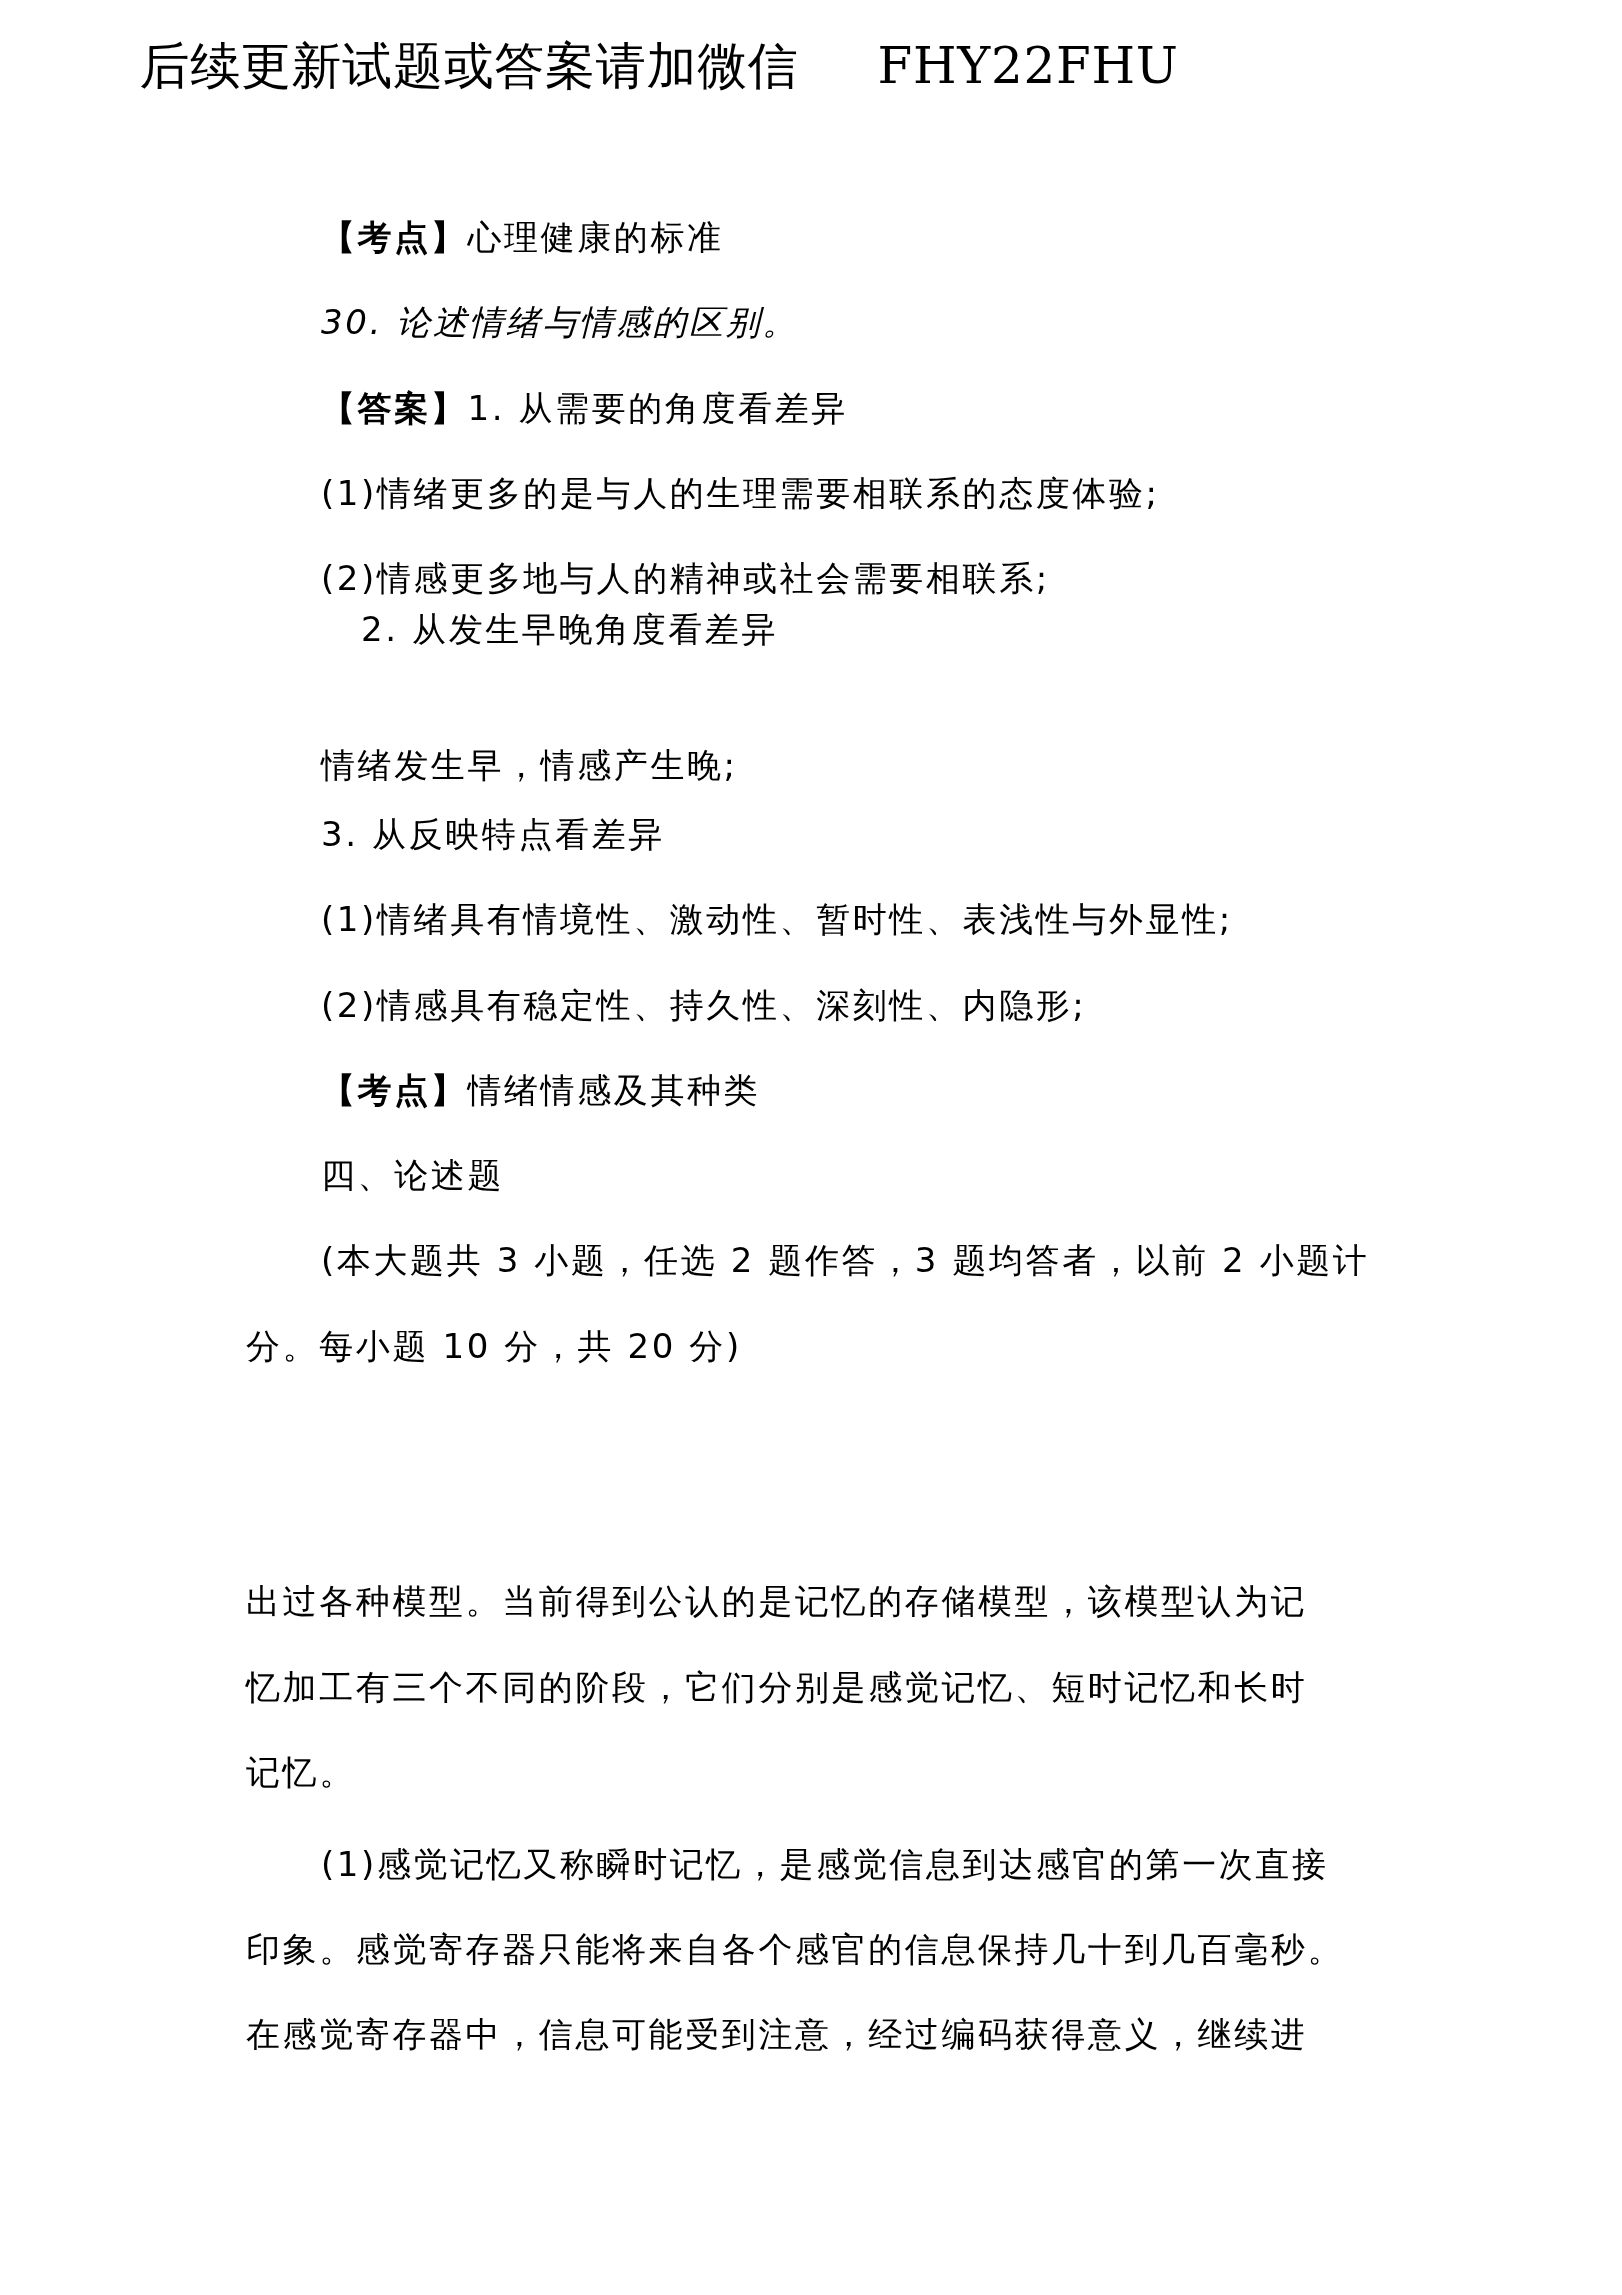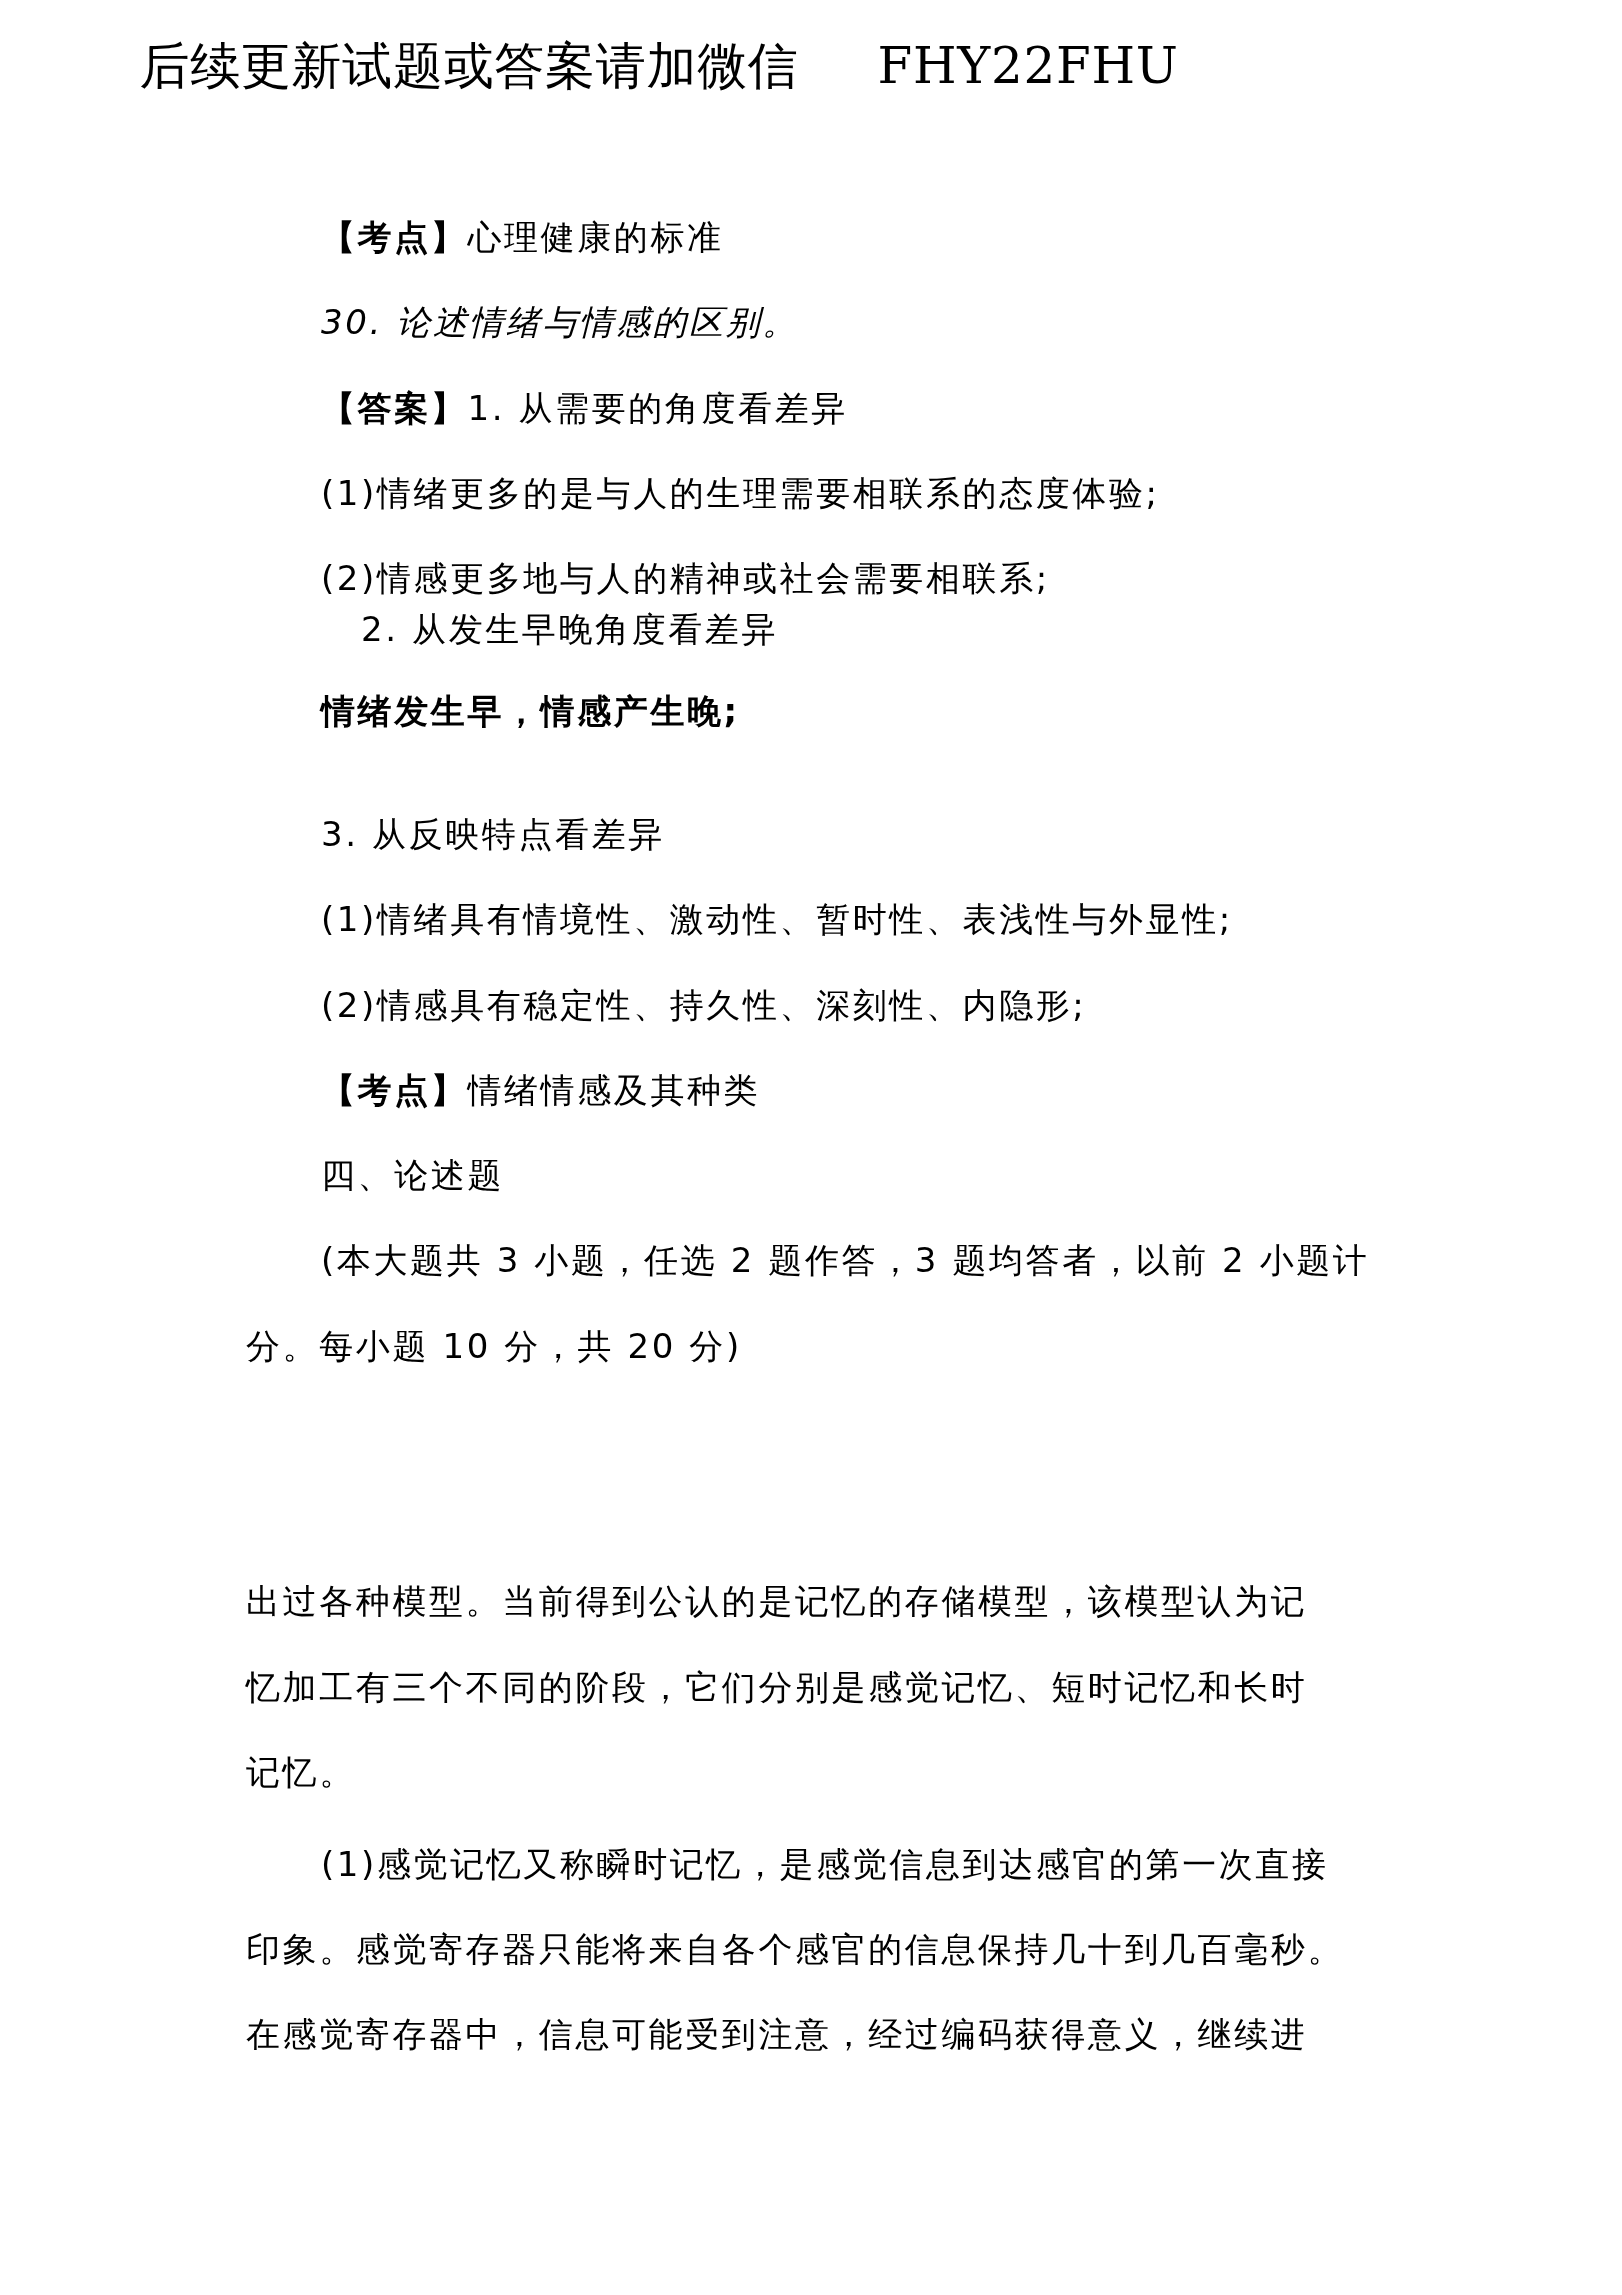--- a/index.html
+++ b/index.html
@@ -71,21 +71,21 @@
   </div>
 
   <div class="line ind" style="top:552px;">
     <span>(2)情感更多地与人的精神或社会需要相联系;</span>
   </div>
 
   <div class="line ind" style="top:603px;margin-left:40px;">
     <span>2. 从发生早晚角度看差异</span>
   </div>
 
-  <div class="line ind" style="top:685px;font-weight:bold;">
+  <div class="line ind" style="top:739px;">
     <span>情绪发生早，情感产生晚;</span>
   </div>
 
   <div class="line ind" style="top:808px;text-align:right;">
     <span>3. 从反映特点看差异</span>
   </div>
 
   <div class="line ind" style="top:893px;">
     <span>(1)情绪具有情境性、激动性、暂时性、表浅性与外显性;</span>
   </div>

